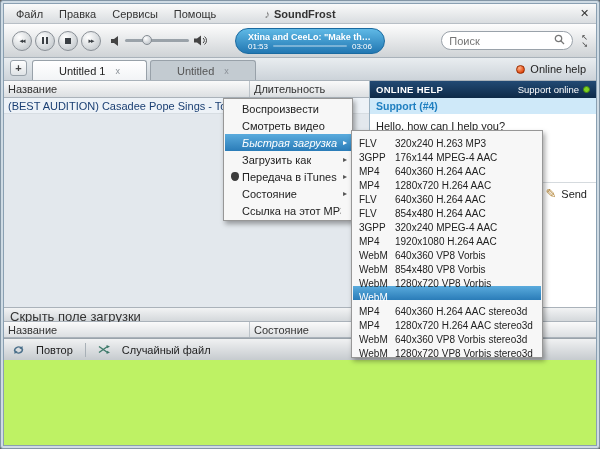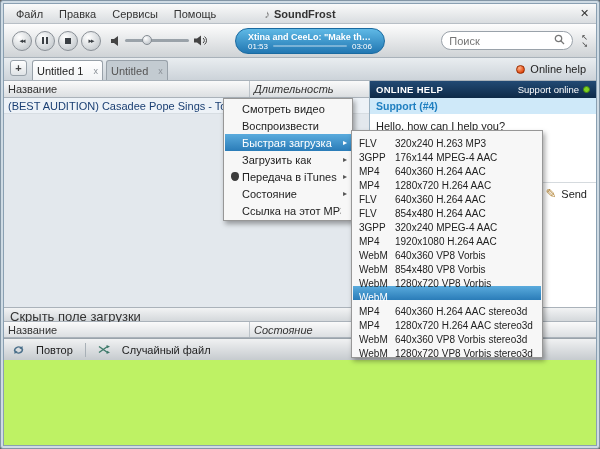--- a/index.html
+++ b/index.html
@@ -33,33 +33,33 @@
   .pill-track { flex:1; height:2px; background:rgba(255,255,255,.35); border-radius:1px; overflow:hidden; }
   .pill-fill { height:100%; background:#eaf6ff; }
 
   .searchbox { margin-left:auto; width:132px; height:19px; border:1px solid #9aa2aa; border-radius:10px; background:#fff; display:flex; align-items:center; padding:0 7px; gap:4px; }
   .searchbox input { border:none; outline:none; flex:1; font-size:11px; color:#444; font-family:inherit; background:transparent; min-width:0; }
   .resize-icon { margin-left:8px; display:flex; flex-direction:column; line-height:7px; font-size:8px; color:#444; cursor:default; }
 
   
   .tabbar { height:23px; background:linear-gradient(#e9edf0,#ccd3d9); border-bottom:1px solid #a9b2ba; display:flex; align-items:flex-end; padding:0 4px; flex:0 0 auto; }
   .newtab { width:17px; height:16px; margin:0 5px 2px 2px; border:1px solid #98a1a9; border-radius:3px; background:linear-gradient(#fff,#dfe3e6); text-align:center; line-height:14px; color:#444; font-weight:bold; cursor:default; align-self:center; }
-  .tab { height:20px; display:flex; align-items:center; gap:10px; padding:0 4px; border:1px solid #98a1a9; border-bottom:none; border-radius:3px 3px 0 0; margin-right:3px; background:#c3cbd1; color:#555; cursor:default; }
+  .tab { height:20px; display:flex; align-items:center; gap:10px; padding:0 26px; border:1px solid #98a1a9; border-bottom:none; border-radius:3px 3px 0 0; margin-right:3px; background:#c3cbd1; color:#555; cursor:default; }
   .tab.active { background:linear-gradient(#ffffff,#f2f4f6); color:#222; }
   .tab .tab-close { font-size:9px; color:#8a9097; }
   .onlinehelp { margin-left:auto; display:flex; align-items:center; gap:5px; align-self:center; padding-right:6px; cursor:default; }
   .help-dot { width:9px; height:9px; border-radius:50%; background:radial-gradient(circle at 35% 30%, #ffb38a, #e24a12 70%, #b23000); border:1px solid #9a2d00; }
 
   
   .main { height:226px; display:flex; flex:0 0 auto; }
   .results { flex:1; display:flex; flex-direction:column; background:#e3e8ed; min-width:0; }
   .grid-header { height:17px; display:flex; background:linear-gradient(#fafafa,#dcdfe2); border-bottom:1px solid #aab2ba; flex:0 0 auto; }
   .grid-header .cell { padding:2px 4px; border-right:1px solid #bcc3c9; color:#333; white-space:nowrap; overflow:hidden; }
   .c-name { width:246px; }
-  .c-rest { flex:1; border-right:none !important;font-style:italic; }
+  .c-rest { flex:1; border-right:none !important; }
   .result-row { height:16px; line-height:16px; padding-left:4px; background:#edf2f7; color:#1a3f73; white-space:nowrap; overflow:hidden; border-bottom:1px solid #d7dde2; }
 
   
   .help { width:227px; border-left:1px solid #9ab0c0; background:#fff; display:flex; flex-direction:column; flex:0 0 auto; }
   .help-header { height:17px; background:linear-gradient(#224a74,#0e2a48); color:#fff; display:flex; align-items:center; justify-content:space-between; padding:0 6px; font-size:9.5px; flex:0 0 auto; }
   .help-header .hh-title { font-weight:bold; letter-spacing:.3px; }
   .hh-status { display:flex; align-items:center; gap:4px; }
   .green-dot { width:7px; height:7px; border-radius:50%; background:#7ed321; border:1px solid #4a8a12; }
   .support-row { height:16px; background:#cfe9f9; color:#1f7fc0; font-weight:bold; padding:2px 6px; font-size:10.5px; flex:0 0 auto; }
   .chat-area { height:68px; padding:6px; color:#222; flex:0 0 auto; }
@@ -80,21 +80,21 @@
   .sb-div { width:1px; height:14px; background:#a8b0b7; margin:0 6px; }
   .sb-icon svg { display:block; }
 
   
   .context-menu { position:absolute; left:222px; top:97px; width:130px; background:#f7f7f7; border:1px solid #979797; box-shadow:2px 3px 5px rgba(0,0,0,.35); z-index:5; padding:1px; }
   .menu-item { height:17px; display:flex; align-items:center; padding:0 4px 0 3px; color:#222; position:relative; cursor:default; }
   .mi-icon { width:14px; height:12px; display:flex; align-items:center; justify-content:center; flex:0 0 auto; }
   .mi-icon.apple::before { content:""; width:8px; height:9px; background:#3c3c3c; border-radius:46% 46% 50% 50%; display:block; }
   .mi-label { white-space:nowrap; overflow:hidden; }
   .mi-arrow { margin-left:auto; font-size:8px; color:#555; padding-left:6px; }
-  .menu-item.hl { background:linear-gradient(#5aabdd,#2a7cb8); color:#fff; }
+  .menu-item.hl { background:linear-gradient(#5aabdd,#2a7cb8); color:#fff;font-style:italic; }
   .menu-item.hl .mi-arrow { color:#fff; }
 
   
   .submenu { position:absolute; left:350px; top:129px; width:192px; background:#f7f7f7; border:1px solid #979797; box-shadow:2px 3px 5px rgba(0,0,0,.35); z-index:6; padding:1px; }
   .fmt-item { height:14px; display:flex; align-items:flex-start; font-size:10px; color:#222; padding:6px 4px 0 6px; cursor:default; }
   .fmt-format { width:36px; flex:0 0 auto; }
   .fmt-item.hl { background:linear-gradient(#5aabdd,#2a7cb8); color:#fff; }
 </style>
 </head>
 <body>
@@ -243,26 +243,26 @@
             </svg>
         </span>
         <span>Случайный файл</span>
       </div>
     </div>
   </div>
 
   <div class="context-menu">
       <div class="menu-item">
     <span class="mi-icon"></span>
+    <span class="mi-label">Воспроизвести</span>
+    <span class="mi-arrow"></span>
+  </div>
+      <div class="menu-item">
+    <span class="mi-icon"></span>
     <span class="mi-label">Смотреть видео</span>
-    <span class="mi-arrow"></span>
-  </div>
-      <div class="menu-item">
-    <span class="mi-icon"></span>
-    <span class="mi-label">Воспроизвести</span>
     <span class="mi-arrow"></span>
   </div>
       <div class="menu-item hl">
     <span class="mi-icon"></span>
     <span class="mi-label">Быстрая загрузка</span>
     <span class="mi-arrow">▸</span>
   </div>
       <div class="menu-item">
     <span class="mi-icon"></span>
     <span class="mi-label">Загрузить как</span>

